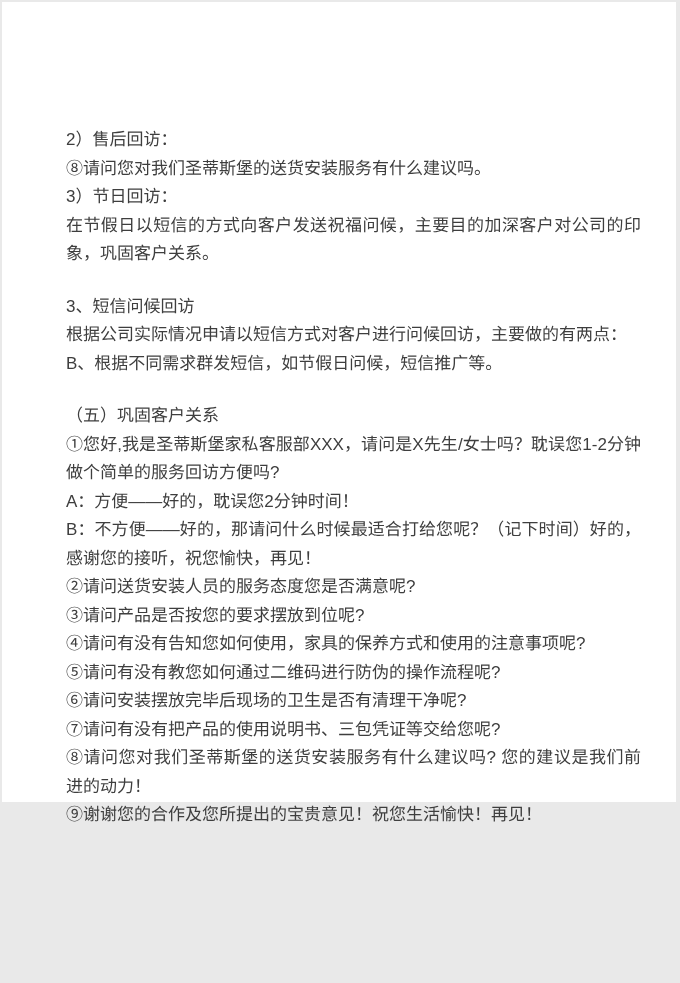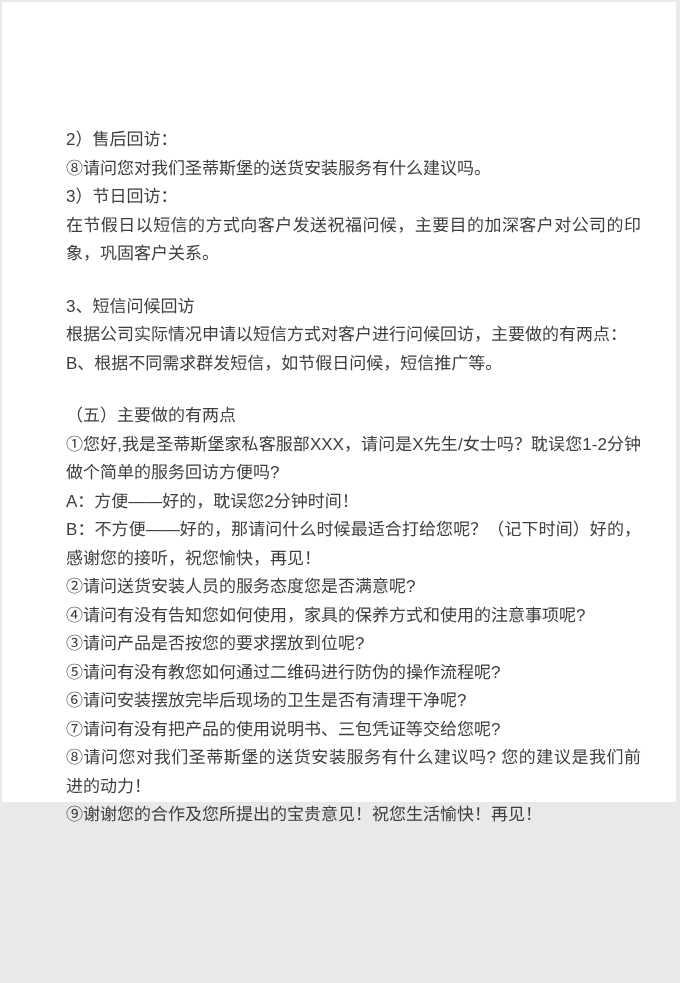--- a/index.html
+++ b/index.html
@@ -45,26 +45,26 @@
 
 <div class="page">
   <div class="content">
     <p>2）售后回访：</p>
     <p>⑧请问您对我们圣蒂斯堡的送货安装服务有什么建议吗。</p>
     <p>3）节日回访：</p>
     <p>在节假日以短信的方式向客户发送祝福问候，主要目的加深客户对公司的印象，巩固客户关系。</p>
     <p class="gap">3、短信问候回访</p>
     <p>根据公司实际情况申请以短信方式对客户进行问候回访，主要做的有两点：</p>
     <p>B、根据不同需求群发短信，如节假日问候，短信推广等。</p>
-    <p class="gap">（五）主要做的有两点</p>
+    <p class="gap">（五）巩固客户关系</p>
     <p>①您好,我是圣蒂斯堡家私客服部XXX，请问是X先生/女士吗？耽误您1-2分钟做个简单的服务回访方便吗?</p>
     <p>A：方便——好的，耽误您2分钟时间！</p>
     <p>B：不方便——好的，那请问什么时候最适合打给您呢？（记下时间）好的，感谢您的接听，祝您愉快，再见！</p>
     <p>②请问送货安装人员的服务态度您是否满意呢?</p>
+    <p>③请问产品是否按您的要求摆放到位呢?</p>
     <p>④请问有没有告知您如何使用，家具的保养方式和使用的注意事项呢?</p>
-    <p>③请问产品是否按您的要求摆放到位呢?</p>
     <p>⑤请问有没有教您如何通过二维码进行防伪的操作流程呢?</p>
     <p>⑥请问安装摆放完毕后现场的卫生是否有清理干净呢?</p>
     <p>⑦请问有没有把产品的使用说明书、三包凭证等交给您呢?</p>
     <p>⑧请问您对我们圣蒂斯堡的送货安装服务有什么建议吗? 您的建议是我们前进的动力！</p>
     <p>⑨谢谢您的合作及您所提出的宝贵意见！祝您生活愉快！再见！</p>
   </div>
 </div>
 
 </body></html>

